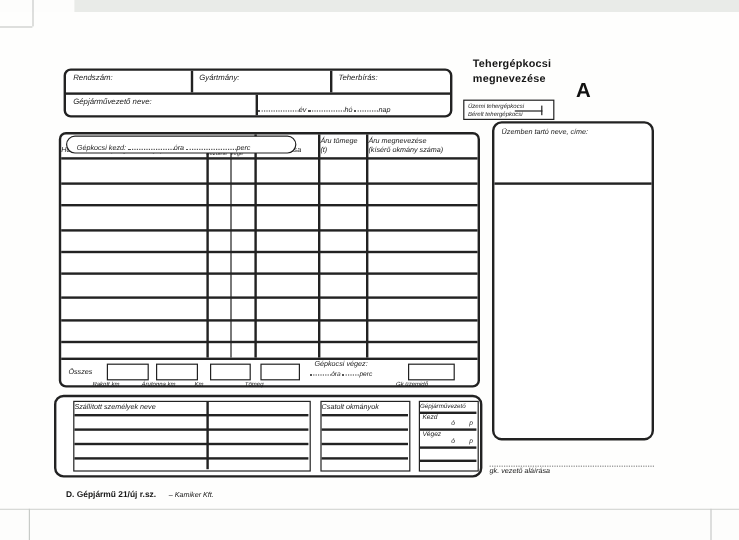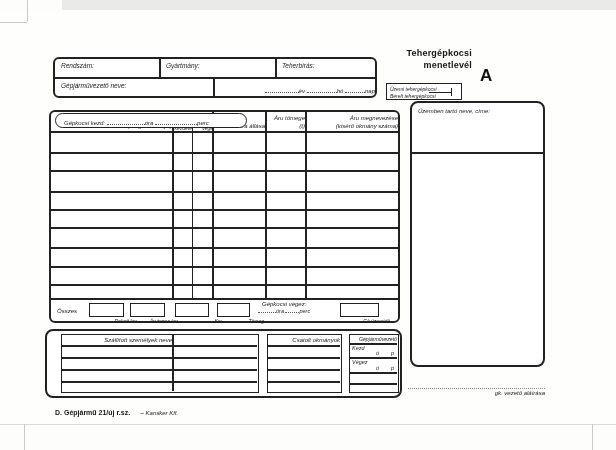--- a/index.html
+++ b/index.html
@@ -9,21 +9,21 @@
     font-family:"Liberation Sans", sans-serif;
     color:#1a1a1a;
   }
   .page{position:relative;width:616px;height:450px;}
   .sheet{position:absolute;left:0;top:10px;width:616px;height:414px;background:#fefefd;}
   .under{position:absolute;background:#fdfdfc;}
   .abs{position:absolute;}
   .ln{position:absolute;background:#222;}
   .hair{position:absolute;background:#c8cbc8;}
   .lbl{position:absolute;font-style:italic;color:#1c1c1c;white-space:nowrap;}
-  .ctr{text-align:right;}
+  .ctr{text-align:left;}
   .box{position:absolute;border:2px solid #222;background:#fff;box-sizing:border-box;}
   .thinbox{position:absolute;border:1.5px solid #222;background:#fff;box-sizing:border-box;}
   .lead{display:inline-block;border-bottom:1px dotted #555;height:7px;vertical-align:baseline;}
   .f65{font-size:6.5px;}
   .f6{font-size:6px;}
   .f55{font-size:5.5px;}
   .f5{font-size:5px;}
   .pill{position:absolute;border:1.5px solid #222;border-radius:8px;background:#fff;box-sizing:border-box;z-index:3;}
   .title{font-size:9px;font-weight:600;letter-spacing:.2px;color:#151515;}
 </style>
@@ -51,21 +51,21 @@
     <div class="lbl f65" style="left:227px;top:3px;">Teherbírás:</div>
     <div class="lbl f65" style="left:6px;top:23px;">Gépjárművezető neve:</div>
     <div class="abs ctr" style="left:160px;top:26px;width:160px;font-size:6px;font-style:italic;">
       <span class="lead" style="width:34px;"></span><span>év</span>
       <span class="lead" style="width:30px;"></span><span>hó</span>
       <span class="lead" style="width:20px;"></span><span>nap</span>
     </div>
   </div>
 
   <div class="abs ctr title" style="left:394px;top:48px;width:78px;">Tehergépkocsi</div>
-  <div class="abs ctr title" style="left:394px;top:60px;width:78px;">menetlevél</div>
+  <div class="abs ctr title" style="left:394px;top:60px;width:78px;">megnevezése</div>
   <div class="abs" style="left:480px;top:66px;font-size:17px;font-weight:bold;color:#111;">A</div>
 
   <div class="thinbox" style="left:386px;top:83px;width:76px;height:17px;">
     <div class="lbl f5" style="left:3px;top:1.5px;">Üzemi tehergépkocsi</div>
     <div class="lbl f5" style="left:3px;top:8.5px;">Bérelt tehergépkocsi</div>
     <div class="ln" style="left:42px;top:7.5px;width:23px;height:1px;"></div>
     <div class="ln" style="left:64px;top:3.5px;width:1px;height:8px;"></div>
   </div>
 
   <div class="box" style="left:410px;top:101px;width:135px;height:266px;border-radius:8px;">

